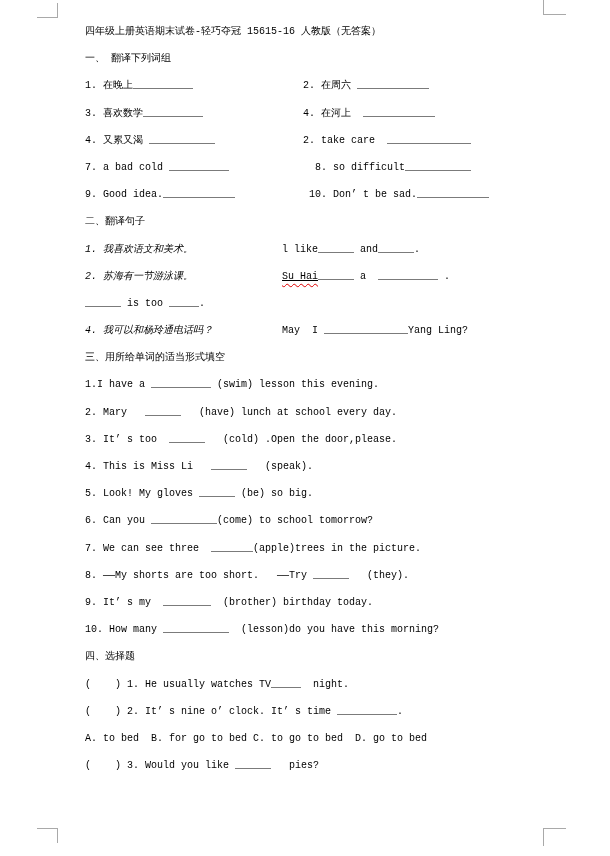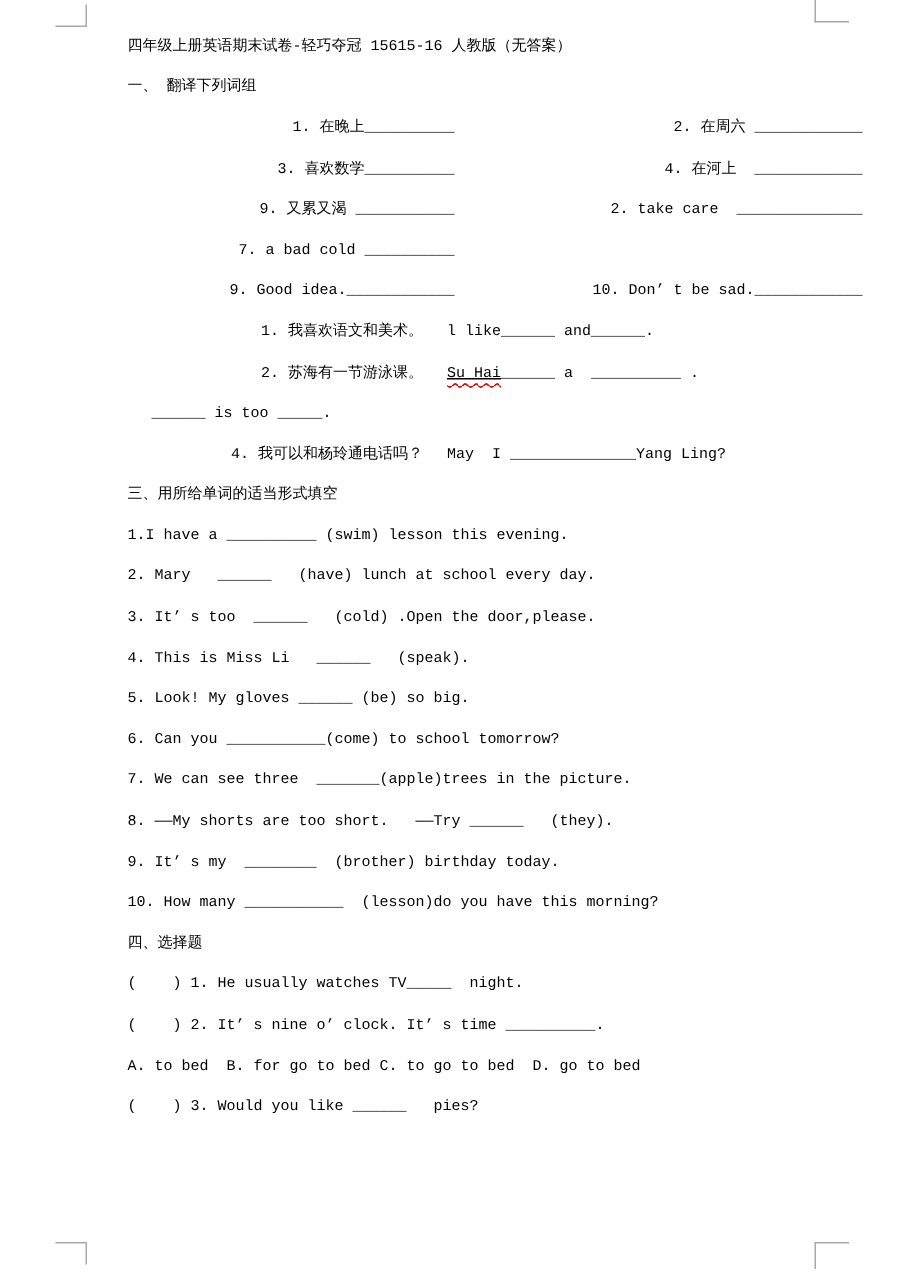--- a/index.html
+++ b/index.html
@@ -28,25 +28,25 @@
     top: 18px;
     width: 490px;
   }
   .line {
     white-space: pre;
     font-size: 10px;
     line-height: 27.2px;
     height: 27.2px;
     letter-spacing: 0;
   }
-  .cols { display: flex; text-align: right; }
+  .cols { display: flex; }
   .col-l { flex: none; width: 218px; white-space: pre; }
   .col-r { flex: 1; white-space: pre; }
-  .cn { flex: none; min-width: 197px; white-space: pre; }
-  .en { white-space: pre; margin-left: 16px; }
+  .cn { flex: none; min-width: 197px; white-space: pre; font-style: italic; }
+  .en { white-space: pre; }
   .uline { text-decoration: underline; }
   .spell { text-decoration: underline wavy #dd0000; text-decoration-thickness: 1px; text-underline-offset: 4px; }
 </style>
 </head>
 <body>
 
 <div class="crop tl"></div>
 <div class="crop tr"></div>
 <div class="crop bl"></div>
 <div class="crop br"></div>
@@ -58,31 +58,33 @@
   <div class="line">一、 翻译下列词组</div>
   <div class="line cols">
     <span class="col-l">1. 在晚上__________</span>
     <span class="col-r">2. 在周六 ____________</span>
   </div>
   <div class="line cols">
     <span class="col-l">3. 喜欢数学__________</span>
     <span class="col-r">4. 在河上  ____________</span>
   </div>
   <div class="line cols">
-    <span class="col-l">9. 又累又渴 ___________</span>
+    <span class="col-l">4. 又累又渴 ___________</span>
     <span class="col-r">2. take care  ______________</span>
   </div>
   <div class="line cols">
     <span class="col-l">7. a bad cold __________</span>
+    <span class="col-r">  8. so difficult___________</span>
   </div>
   <div class="line cols">
     <span class="col-l">9. Good idea.____________</span>
     <span class="col-r"> 10. Don’ t be sad.____________</span>
   </div>
 
+  <div class="line">二、翻译句子</div>
   <div class="line cols">
     <span class="cn">1. 我喜欢语文和美术。</span>
     <span class="en">l like______ and______.</span>
   </div>
   <div class="line cols">
     <span class="cn">2. 苏海有一节游泳课。</span>
     <span class="en"><span class="uline"><span class="spell">Su Hai</span></span><span>______ a  __________ .</span></span>
   </div>
   <div class="line cols">
     <span class="en">______ is too _____.</span>

